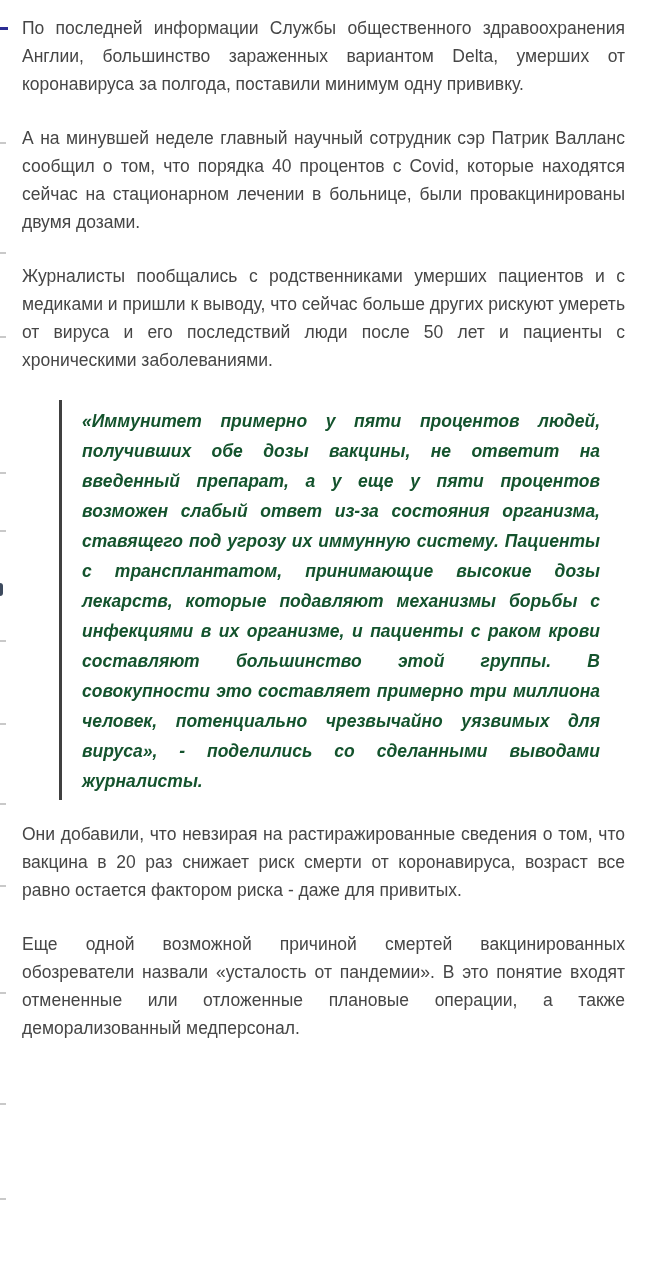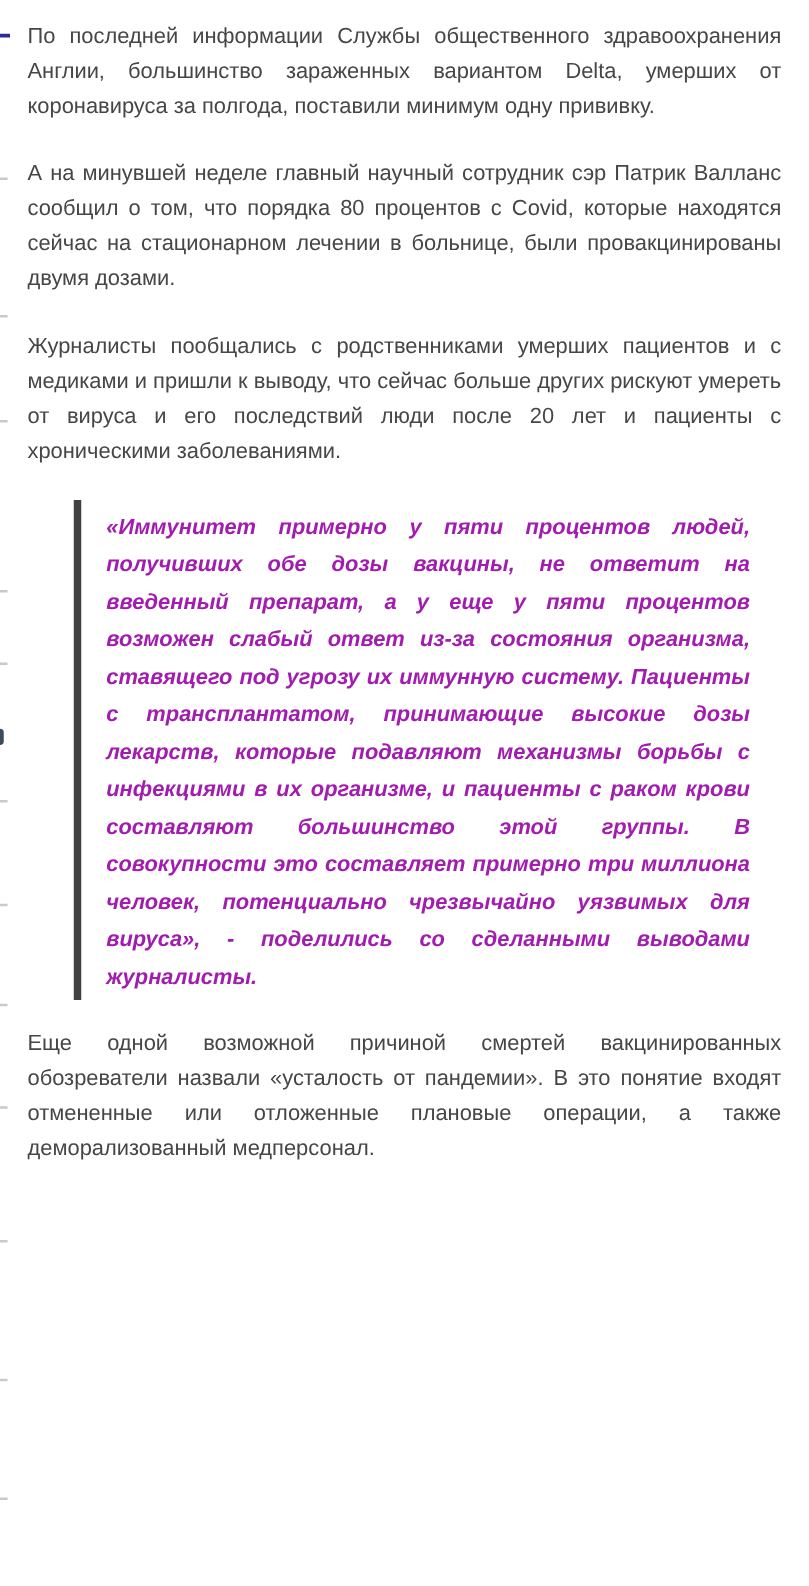--- a/index.html
+++ b/index.html
@@ -49,23 +49,23 @@
     line-height: 28px;
   }
   .article p {
     margin: 0 0 26px 0;
     text-align: justify;
   }
   .article p:last-child { margin-bottom: 0; }
 
   blockquote.pull-quote {
     margin: 18px 0 20px 37px;
-    border-left: 6px solid #404040;
+    border-left: 3px solid #404040;
     padding: 6px 25px 4px 20px;
-    color: #a21caf;
+    color: #14532d;
   }
   blockquote.pull-quote p {
     margin: 0;
     font-weight: 700;
     font-style: italic;
     font-size: 17.5px;
     line-height: 30px;
     text-align: justify;
   }
 </style>
@@ -84,23 +84,24 @@
   <div class="edge-tick" style="top:640px"></div>
   <div class="edge-tick" style="top:723px"></div>
   <div class="edge-tick" style="top:803px"></div>
   <div class="edge-tick" style="top:885px"></div>
   <div class="edge-tick" style="top:992px"></div>
   <div class="edge-tick" style="top:1103px"></div>
   <div class="edge-tick" style="top:1198px"></div>
 
   <article class="article">
     <p>По последней информации Службы общественного здравоохранения Англии, большинство зараженных вариантом Delta, умерших от коронавируса за полгода, поставили минимум одну прививку.</p>
-    <p>А на минувшей неделе главный научный сотрудник сэр Патрик Валланс сообщил о том, что порядка 80 процентов с Covid, которые находятся сейчас на стационарном лечении в больнице, были провакцинированы двумя дозами.</p>
-    <p>Журналисты пообщались с родственниками умерших пациентов и с медиками и пришли к выводу, что сейчас больше других рискуют умереть от вируса и его последствий люди после 20 лет и пациенты с хроническими заболеваниями.</p>
+    <p>А на минувшей неделе главный научный сотрудник сэр Патрик Валланс сообщил о том, что порядка 40 процентов с Covid, которые находятся сейчас на стационарном лечении в больнице, были провакцинированы двумя дозами.</p>
+    <p>Журналисты пообщались с родственниками умерших пациентов и с медиками и пришли к выводу, что сейчас больше других рискуют умереть от вируса и его последствий люди после 50 лет и пациенты с хроническими заболеваниями.</p>
 
     <blockquote class="pull-quote">
       <p>«Иммунитет примерно у пяти процентов людей, получивших обе дозы вакцины, не ответит на введенный препарат, а у еще у пяти процентов возможен слабый ответ из-за состояния организма, ставящего под угрозу их иммунную систему. Пациенты с трансплантатом, принимающие высокие дозы лекарств, которые подавляют механизмы борьбы с инфекциями в их организме, и пациенты с раком крови составляют большинство этой группы. В совокупности это составляет примерно три миллиона человек, потенциально чрезвычайно уязвимых для вируса», - поделились со сделанными выводами журналисты.</p>
     </blockquote>
 
+    <p>Они добавили, что невзирая на растиражированные сведения о том, что вакцина в 20 раз снижает риск смерти от коронавируса, возраст все равно остается фактором риска - даже для привитых.</p>
     <p>Еще одной возможной причиной смертей вакцинированных обозреватели назвали «усталость от пандемии». В это понятие входят отмененные или отложенные плановые операции, а также деморализованный медперсонал.</p>
   </article>
 
 </div>
 
 </body></html>

